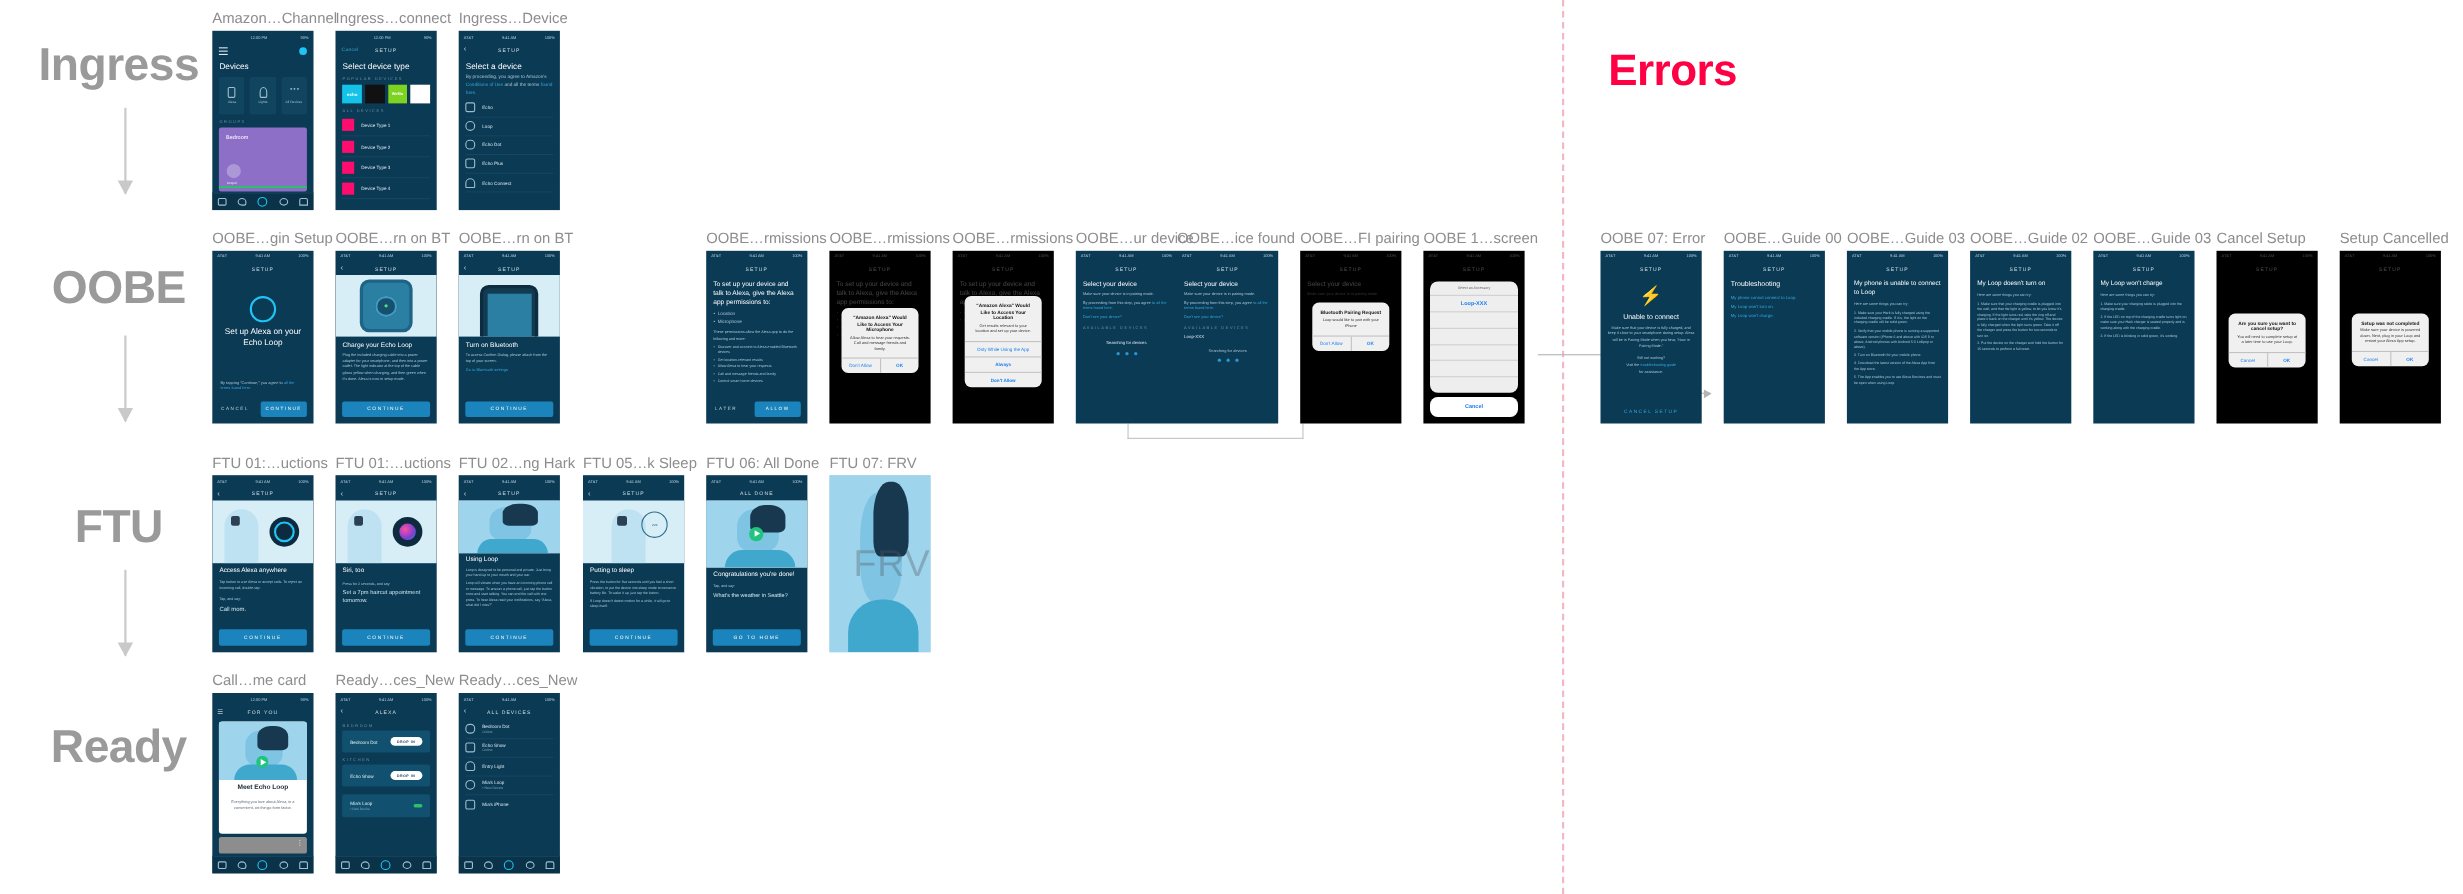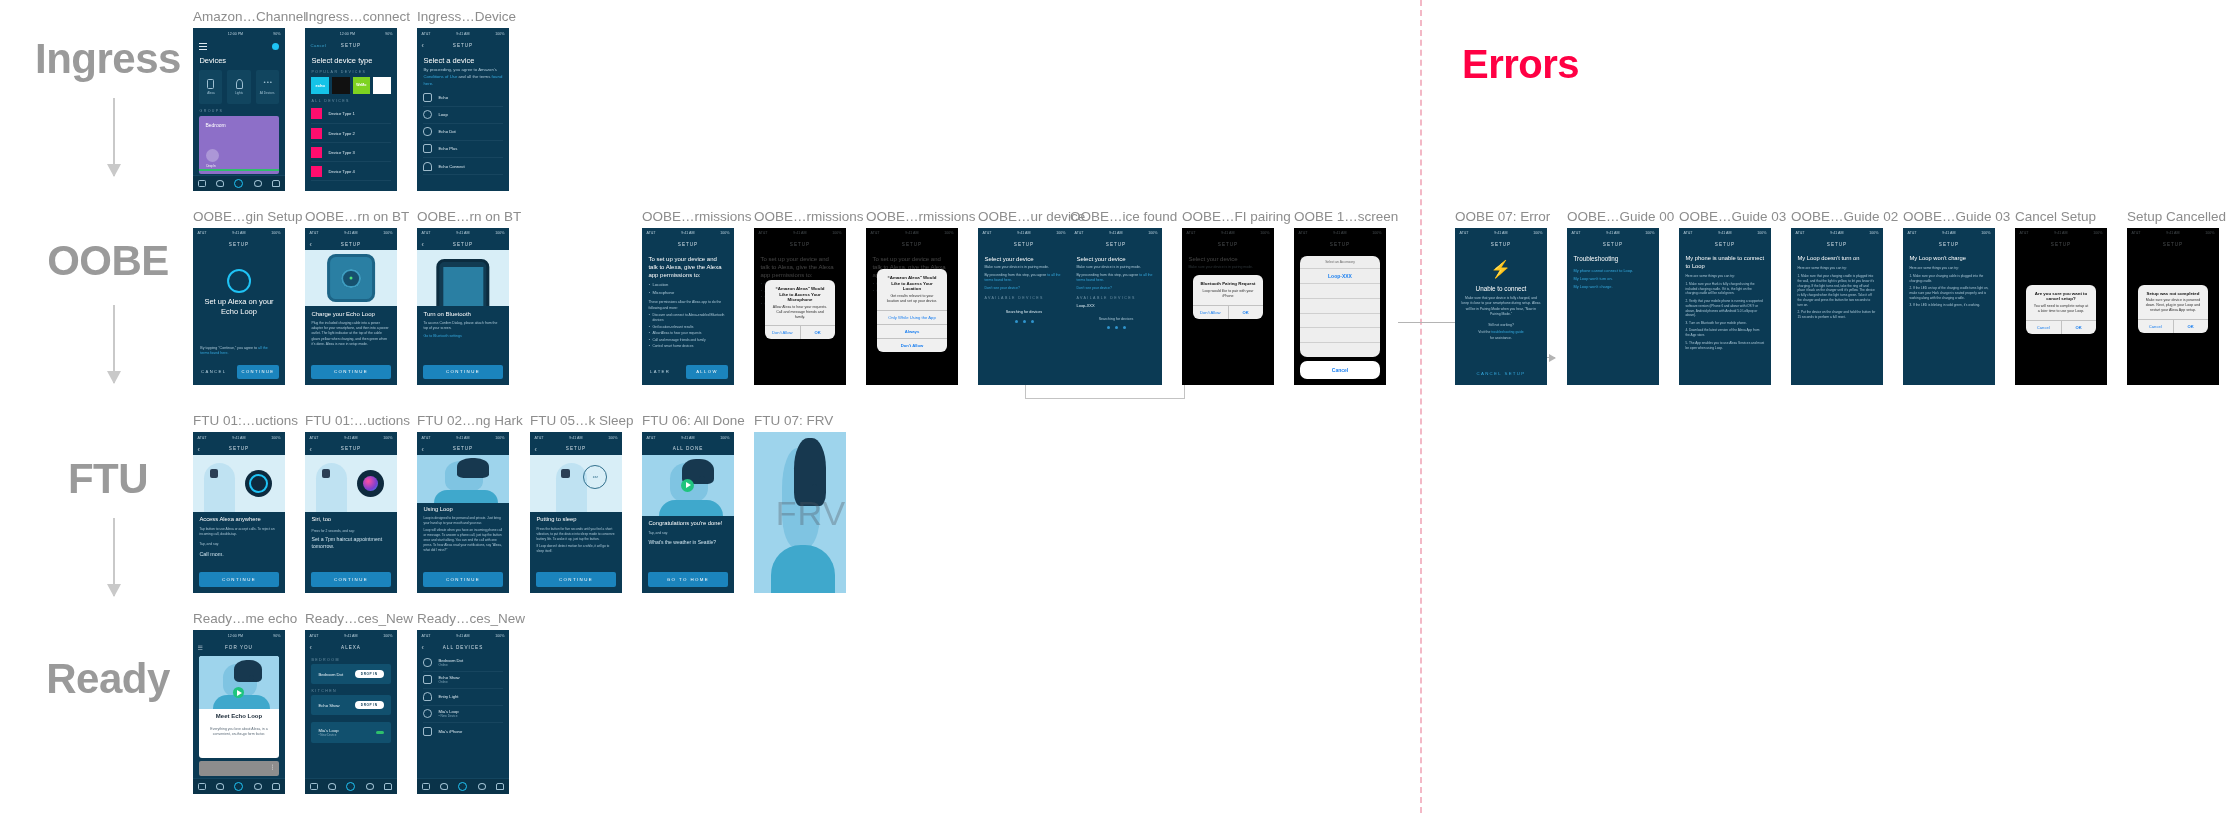--- a/index.html
+++ b/index.html
@@ -992,21 +992,21 @@
         <div class="head" style="top:10%;height:62%;"></div>
         <div class="hair" style="top:4%;height:42%;"></div>
         <div class="earbud" style="left:63%;top:32%;"></div>
         <div class="body" style="height:30%;"></div>
       </div>
       <div class="frv-wm">FRV</div>
     </div>
   </div>
 
   <div class="frame" style="left:193px; top:630px; width:92px; height:164px;">
-    <div class="cap">Ready…me echo</div>
+    <div class="cap">Call…me card</div>
     <div class="phone">
       <div class="statusbar">
         <span class="sb-l"></span>
         <span class="sb-c">12:00 PM</span>
         <span class="sb-r">90%</span>
       </div>
       <div class="navbar">
         <span class="back" style="font-size:6px;">☰</span>
         <span>FOR YOU</span>
       </div>

